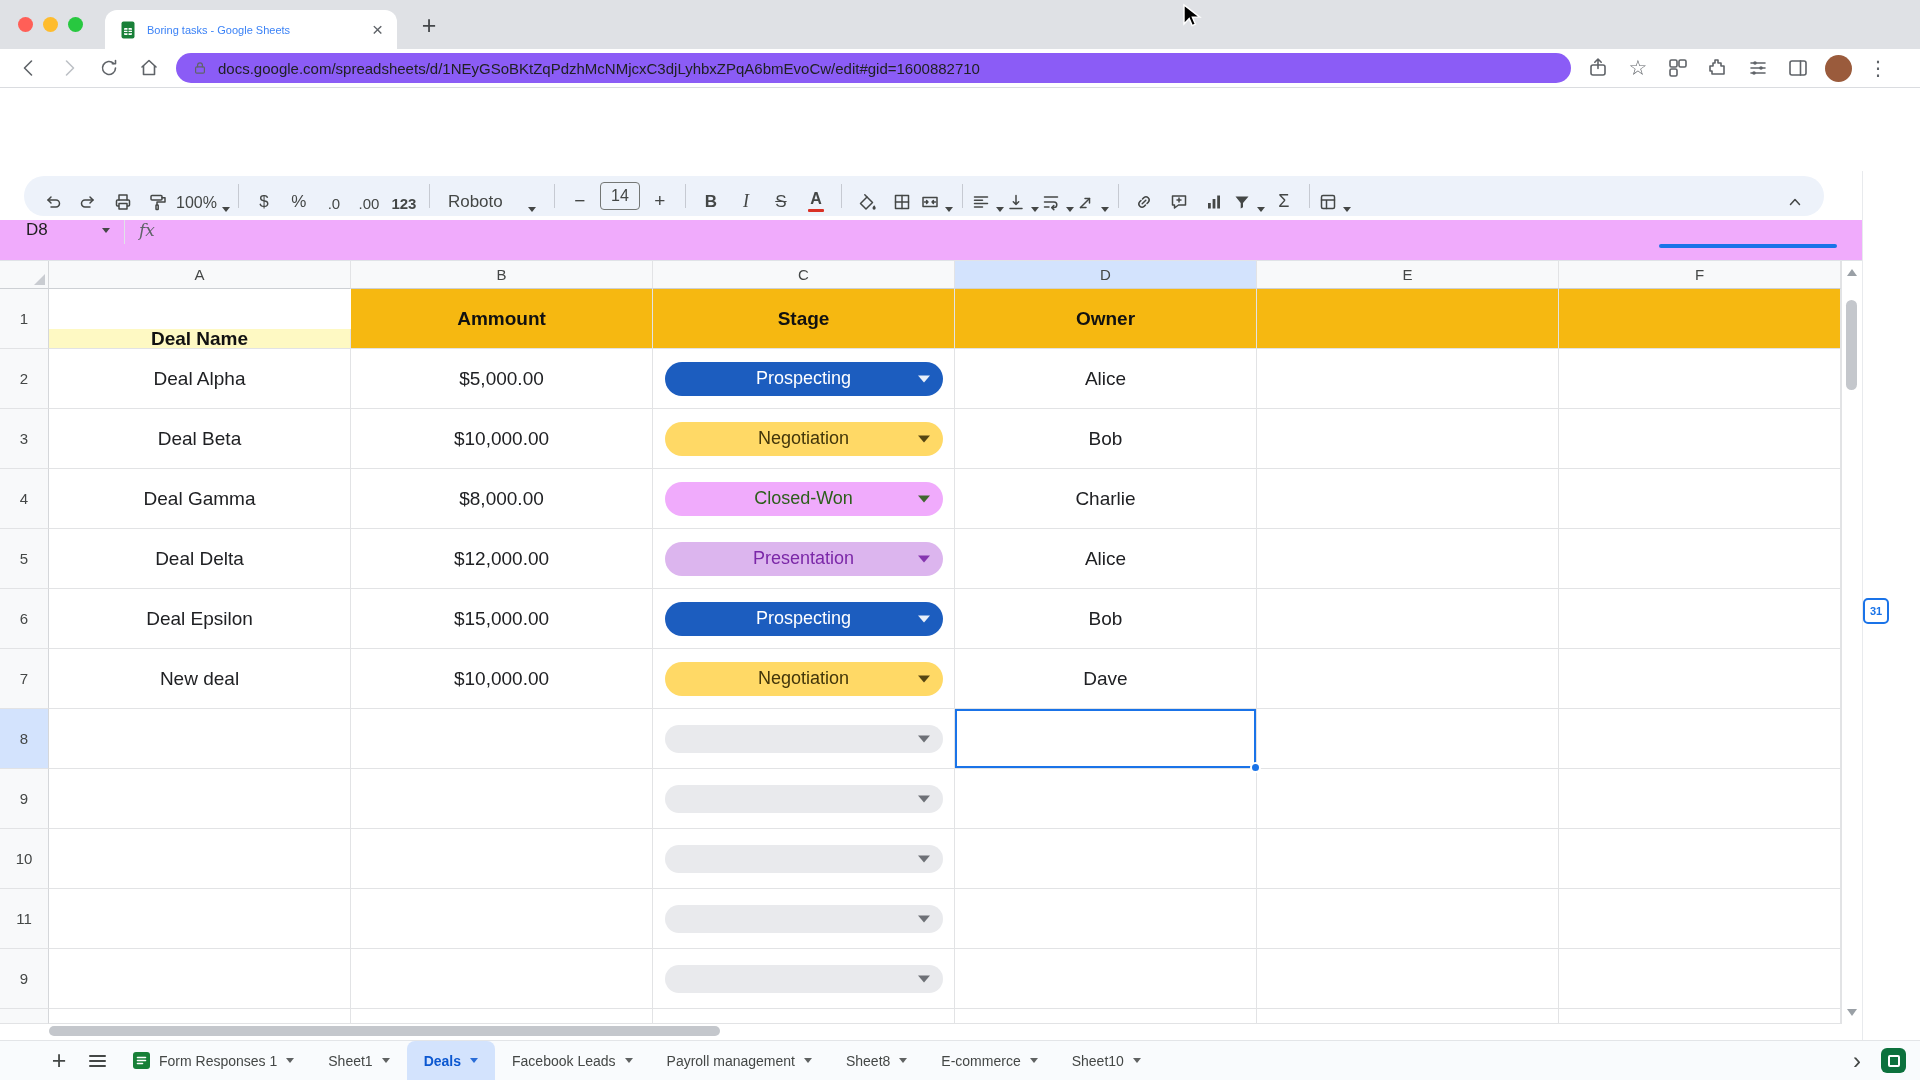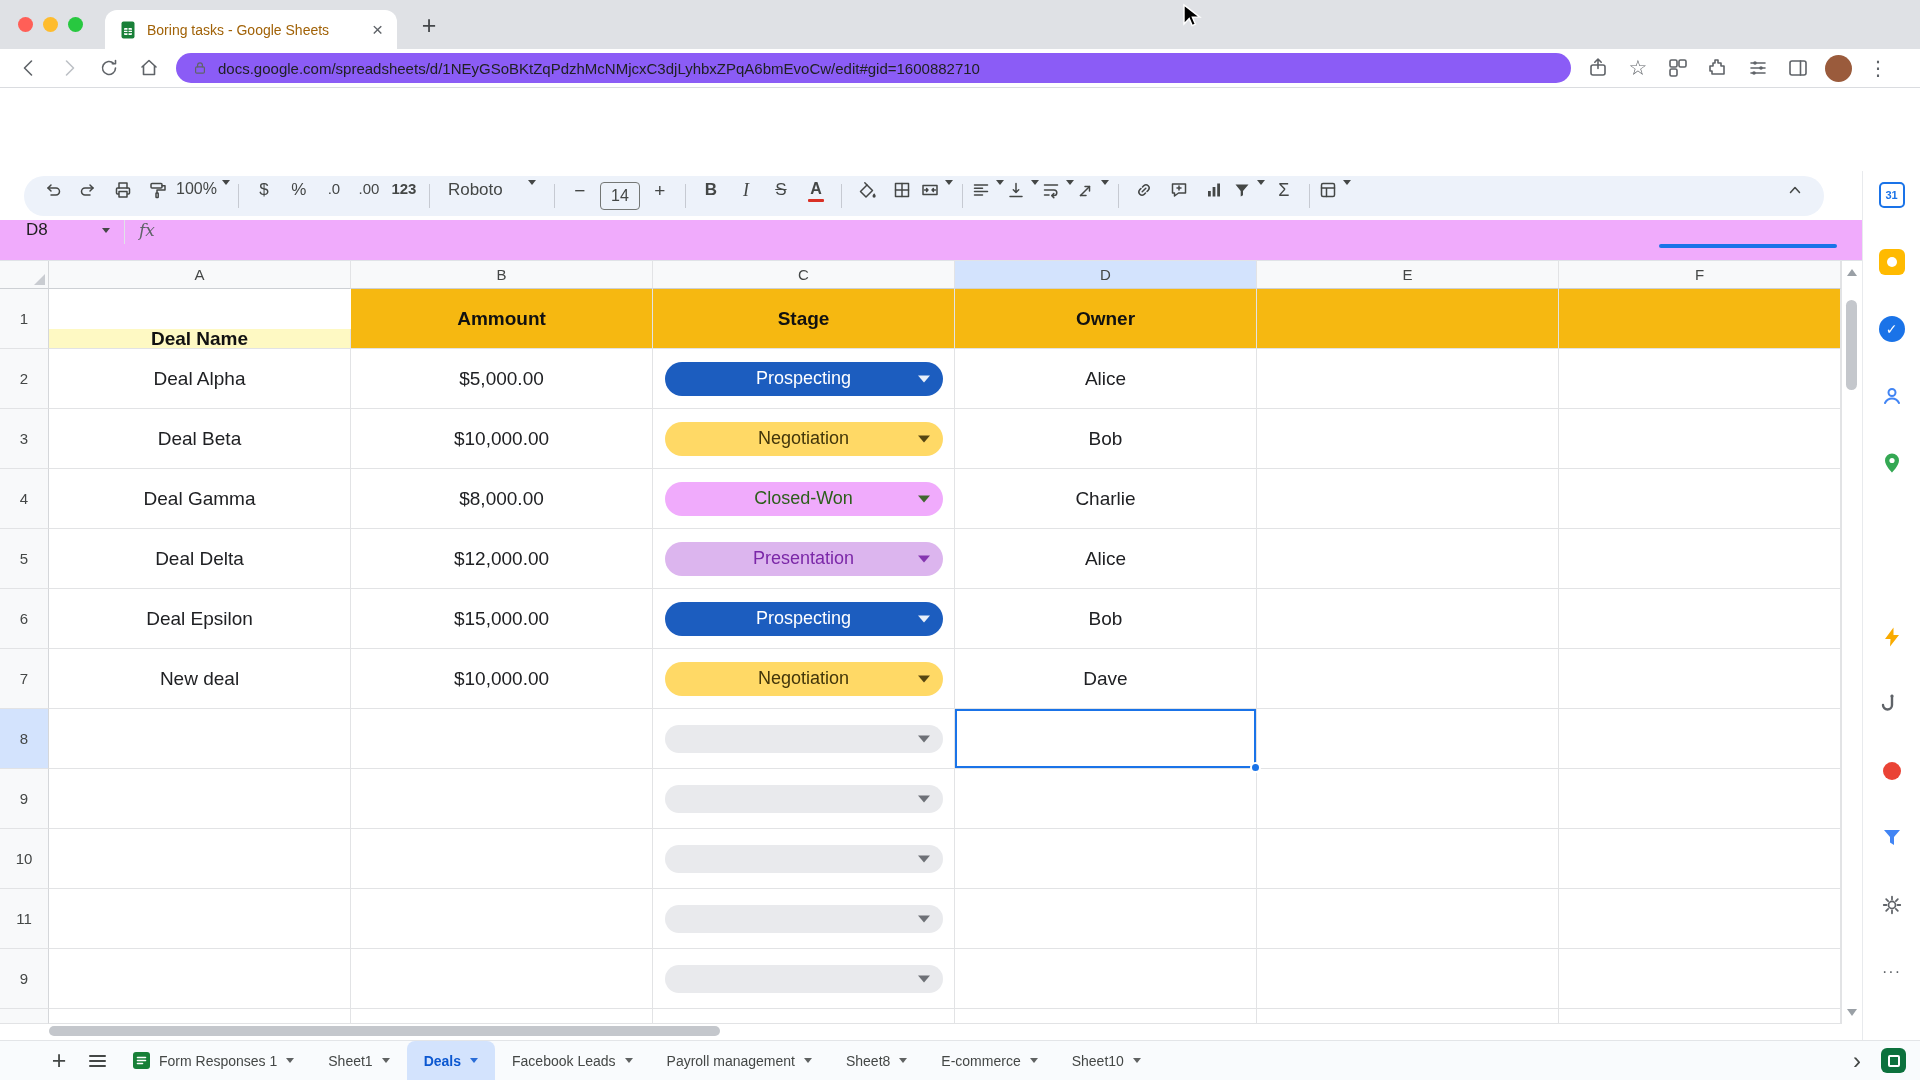--- a/index.html
+++ b/index.html
@@ -7,21 +7,21 @@
 body{position:relative;font-family:"Liberation Sans","DejaVu Sans",sans-serif;background:#fff;color:#1f1f1f;overflow:hidden}
 svg{display:block}
 .ic{width:20px;height:20px;stroke:currentColor;fill:none;stroke-width:1.5;stroke-linecap:round;stroke-linejoin:round}
 .ic24{width:24px;height:24px;stroke:currentColor;fill:none;stroke-width:1.6;stroke-linecap:round;stroke-linejoin:round}
 
 .tabstrip{position:absolute;left:0;top:0;width:1920px;height:49px;background:#DFE1E5}
 .traffic{position:absolute;left:18px;top:17px;display:flex;gap:10px}
 .tl{width:15px;height:15px;border-radius:50%}
 .tl.red{background:#FF5F57}.tl.yel{background:#FEBC2E}.tl.grn{background:#28C840}
 .btab{position:absolute;left:105px;top:10px;width:292px;height:39px;background:#fff;border-radius:12px 12px 0 0;display:flex;align-items:center;padding:0 14px;gap:10px}
-.btab-title{font-size:14px;color:#a16207;white-space:nowrap;overflow:hidden;flex:1}
+.btab-title{font-size:11px;color:#3b82f6;white-space:nowrap;overflow:hidden;flex:1}
 .btab-close{color:#5F6368;font-size:19px;line-height:1}
 .newtab{position:absolute;left:414px;top:11px;font-size:25px;color:#44474A;width:30px;text-align:center}
 .cursor{position:absolute;left:1180px;top:3px;z-index:99}
 
 .addrbar{position:absolute;left:0;top:49px;width:1920px;height:39px;background:#fff;border-bottom:1px solid #DADCE0;display:flex;align-items:center;padding:0 10px;gap:2px}
 .nav{width:38px;height:32px;display:flex;align-items:center;justify-content:center;color:#5F6368}
 .nav.dis{color:#BDC1C6}
 .urlpill{height:30px;background:#8b5cf6;border-radius:15px;display:flex;align-items:center;gap:10px;padding:0 16px;width:1395px;margin:0 6px;color:#5F6368}
 .urltxt{font-size:15px;color:#202124;white-space:nowrap;overflow:hidden}
 .bav{width:27px;height:27px;border-radius:50%;background:#9A5B3C}
@@ -36,21 +36,21 @@
 .menus{display:flex;margin-top:5px;margin-left:-10px}
 .menus span{font-size:17px;color:#1F1F1F;padding:3px 10px;border-radius:6px}
 .hright{position:absolute;right:16px;top:100px;height:52px;display:flex;align-items:center;gap:6px;color:#444746}
 .hic{width:48px;height:48px;display:flex;align-items:center;justify-content:center;border-radius:50%}
 .camwrap{display:flex;align-items:center;gap:4px;width:62px;justify-content:center}
 .share{height:44px;border-radius:22px;display:flex;align-items:center;gap:10px;padding:0 24px;font-size:17px;font-weight:500;margin:0 10px}
 .av{width:42px;height:42px;border-radius:50%;background:#A05A3C;border:2px solid #E8E8E8}
 
 .tbband{position:absolute;left:0;top:171px;width:1920px;height:49px;background:#fff}
 .toolbar{position:absolute;left:24px;top:5px;width:1800px;height:40px;background:#EDF2FA;border-radius:20px;display:flex;align-items:center;padding:0 12px;gap:1px;color:#444746}
-.ti{min-width:34px;height:32px;display:flex;align-items:flex-start;justify-content:center;border-radius:6px;font-size:17px;gap:5px}
+.ti{min-width:34px;height:32px;display:flex;align-items:flex-end;justify-content:center;border-radius:6px;font-size:17px;gap:5px}
 .tdiv{width:1px;height:24px;background:#C6CAD2;margin:0 7px;flex:none}
 .chev-s{width:0;height:0;border-left:4px solid transparent;border-right:4px solid transparent;border-top:5px solid #444746}
 .fontbox{width:108px;justify-content:space-between;padding:0 10px}
 .sizebox{width:40px;height:28px;border:1px solid #747775;border-radius:4px;font-size:16px;display:flex;align-items:center;justify-content:center;margin:0 2px}
 .bold{font-weight:700}.ital{font-style:italic}.strike{text-decoration:line-through}
 .acol{display:flex;flex-direction:column;align-items:center}
 .abig{font-size:16px;font-weight:600;line-height:1.1}
 .abar{width:16px;height:3px;background:#D93025;border-radius:1px;margin-top:1px}
 .collapse{margin-left:auto}
 
@@ -92,21 +92,21 @@
 .ham{display:flex;flex-direction:column;gap:3px}
 .ham i{width:17px;height:2px;background:#444746;border-radius:1px}
 .stab{display:flex;align-items:center;gap:9px;padding:0 17px;height:40px;font-size:14px;color:#444746;white-space:nowrap}
 .stab .tchev{width:0;height:0;border-left:4px solid transparent;border-right:4px solid transparent;border-top:5px solid currentColor;opacity:.85}
 .stab.active{border-radius:8px 8px 0 0;font-weight:700}
 .sb-right{margin-left:auto;display:flex;align-items:center;gap:20px;padding-right:14px}
 .nextarr{font-size:24px;color:#444746}
 .greentile{width:25px;height:25px;border-radius:6px;background:#0C713D;display:flex;align-items:center;justify-content:center}
 .greentile i{width:12px;height:12px;border:2px solid #fff;border-radius:2px;display:block}
 
-.rail{position:absolute;left:1862px;top:171px;width:58px;height:869px;background:#fff;border-left:1px solid #E8EAED;display:flex;flex-direction:column;align-items:center;padding-top:11px;gap:41px}
+.rail{position:absolute;left:1862px;top:171px;width:58px;height:869px;background:#fff;border-left:1px solid #E8EAED;display:flex;flex-direction:row;align-items:center;padding-top:11px;gap:41px}
 .ric{width:26px;height:26px;border-radius:6px;display:flex;align-items:center;justify-content:center;flex:none}
 .spacer{height:66px;flex:none}
 .cal{background:#fff;border:2px solid #1A73E8;color:#1A73E8;font-size:11px;font-weight:700;border-radius:5px}
 .keep{background:#FFBA00}
 .keep i{width:10px;height:10px;border-radius:50%;background:#fff;display:block}
 .tasks{background:#1A73E8;border-radius:50%;color:#fff;font-size:14px;font-weight:700}
 .contacts{background:#fff;color:#4285F4}
 .maps{background:#fff}
 .dotred{background:#fff}
 .dotred i{width:18px;height:18px;border-radius:50%;background:#EA4335;display:block}

